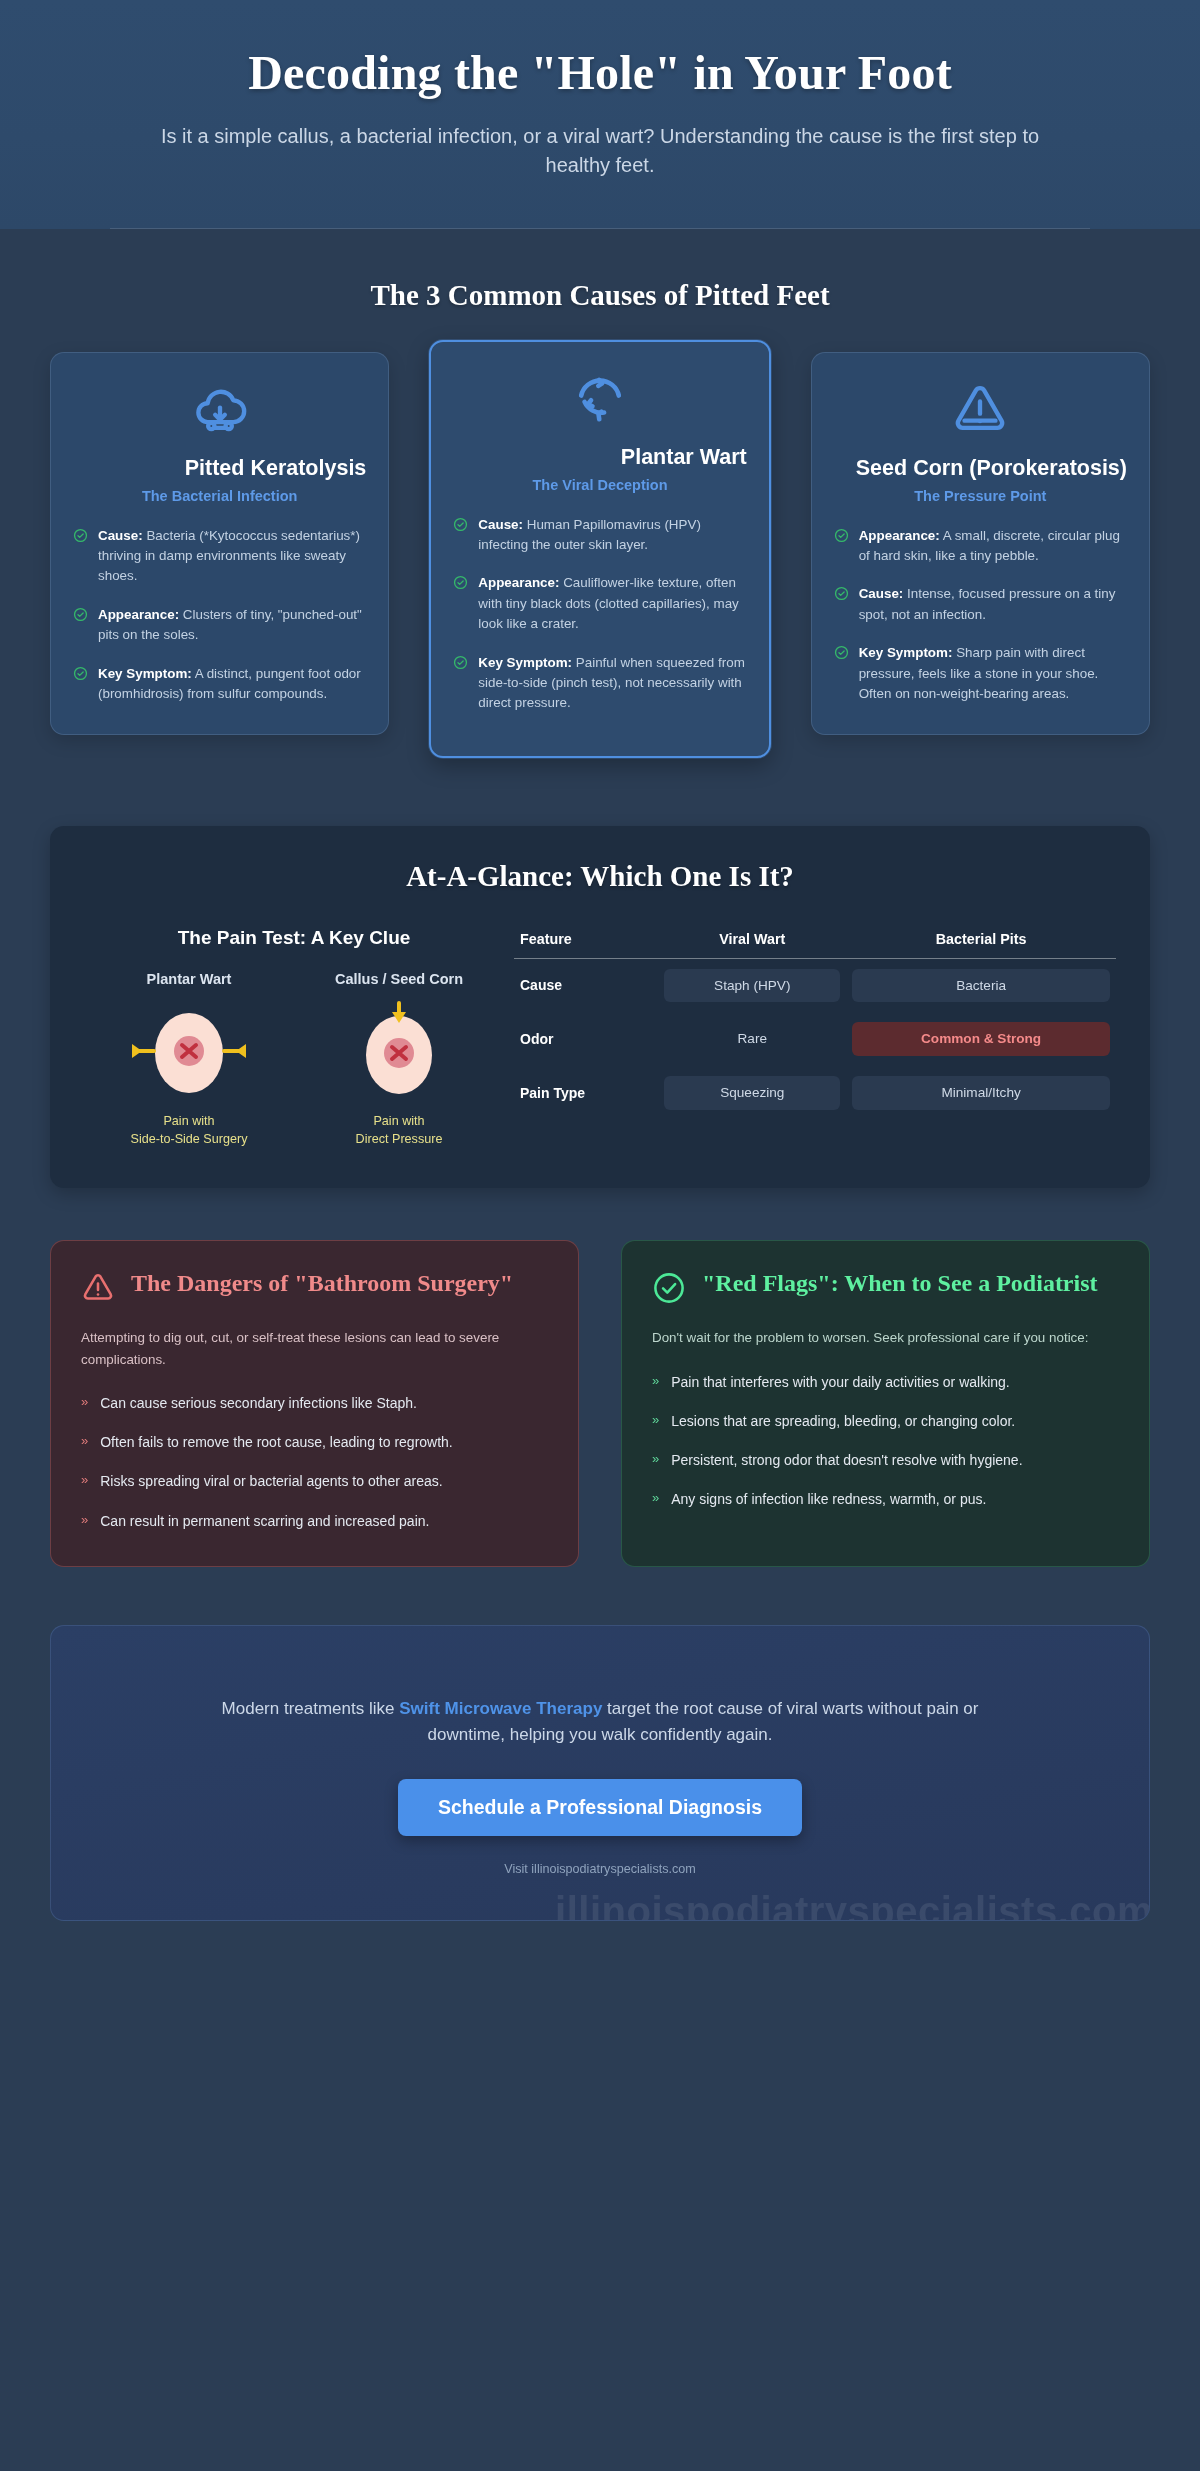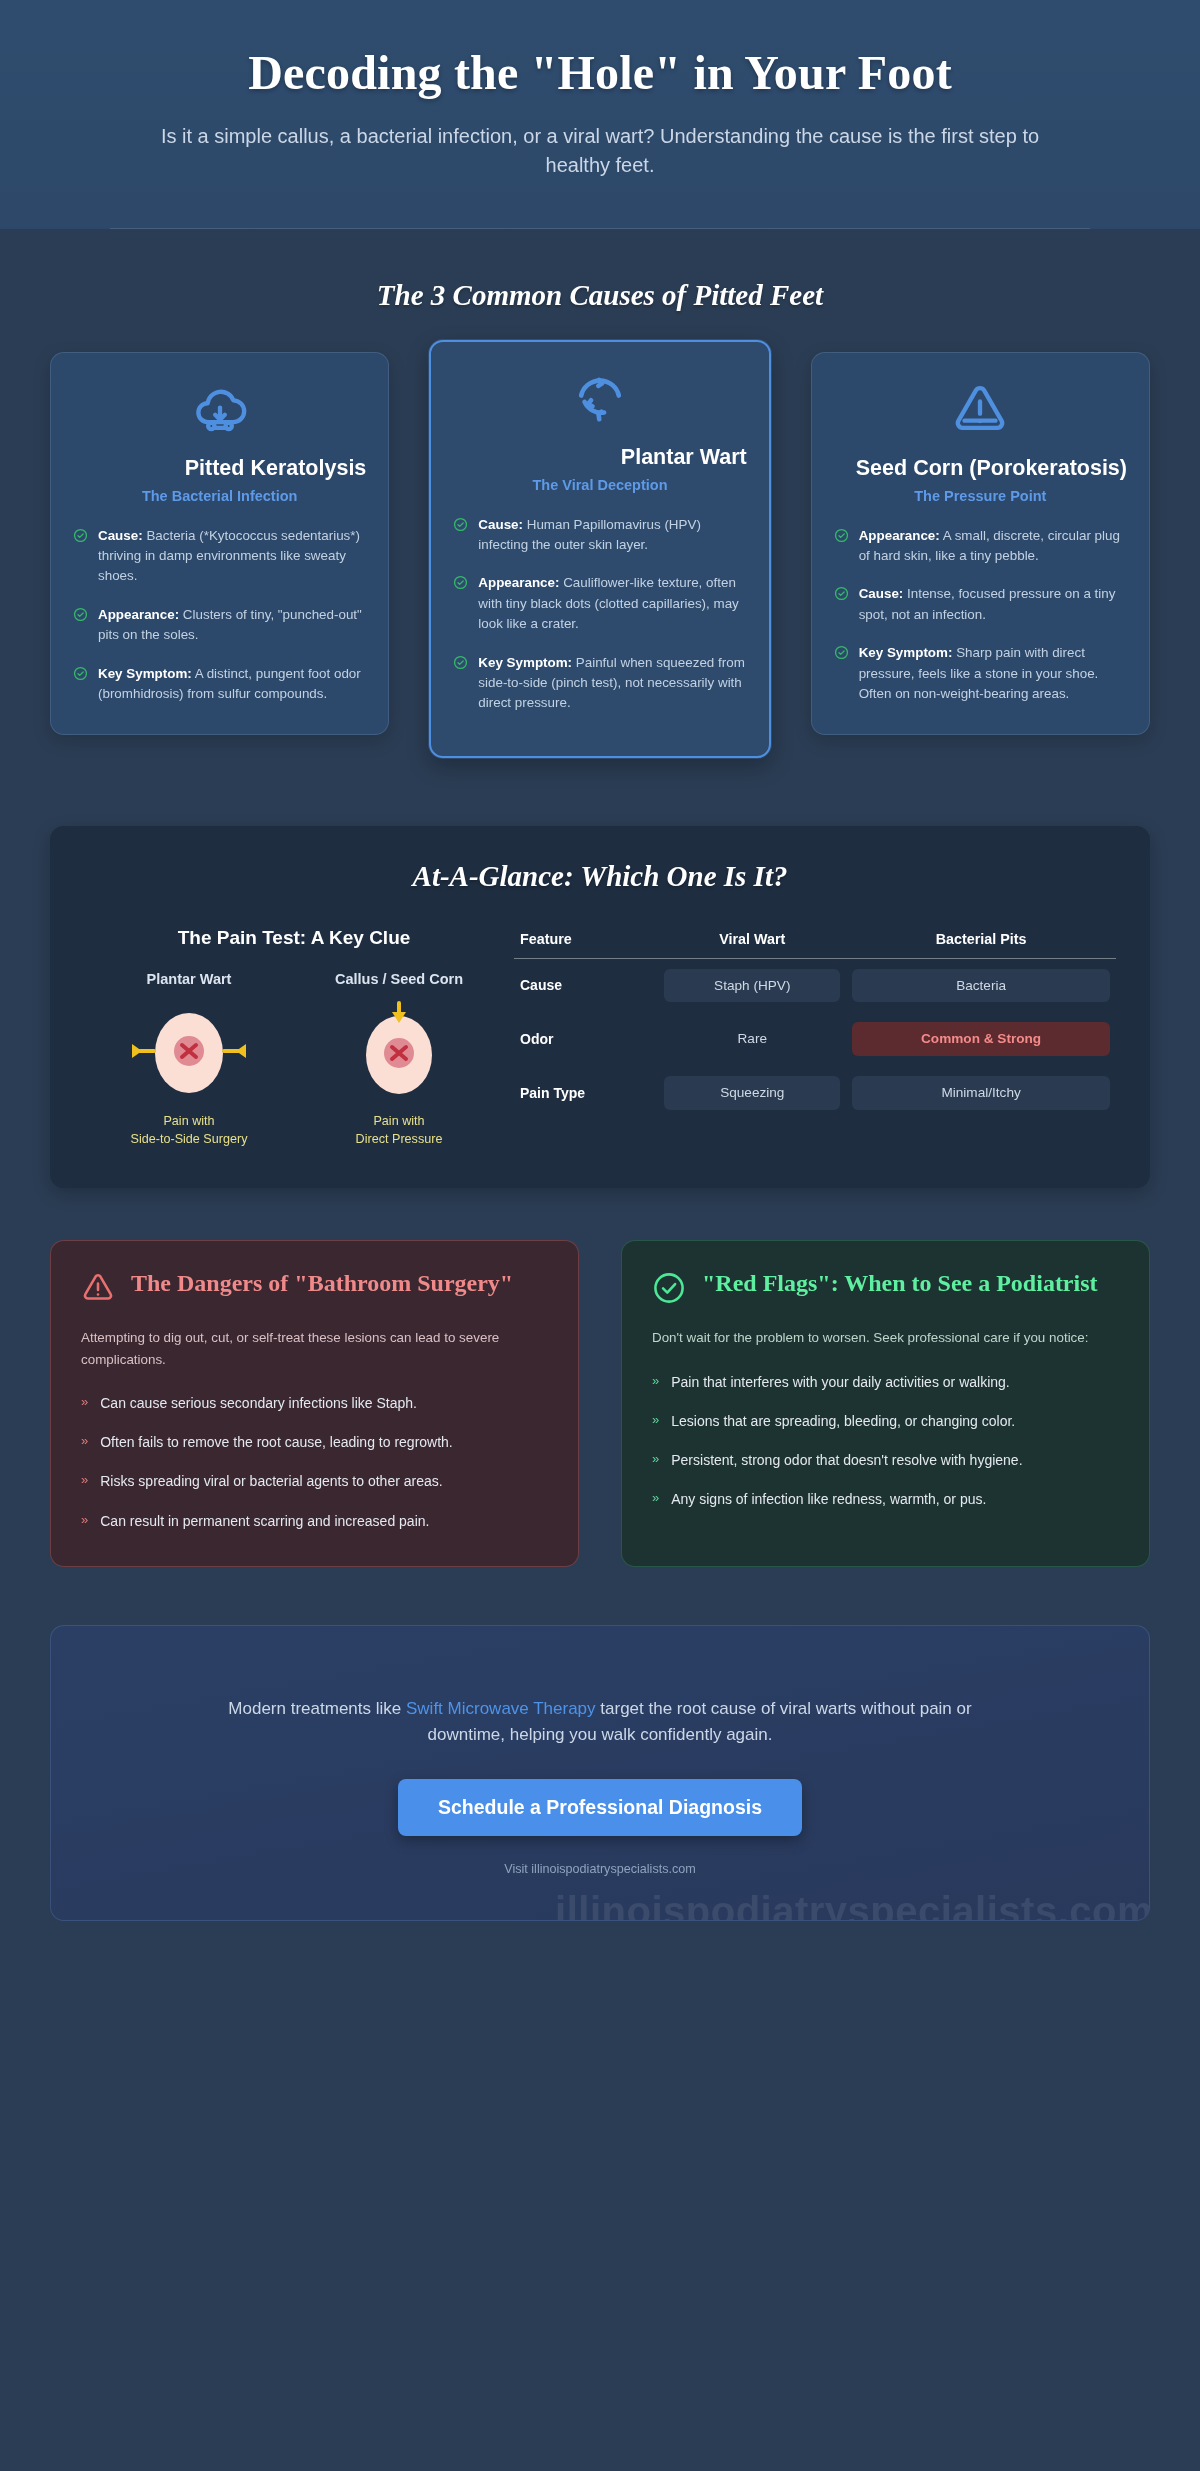--- a/index.html
+++ b/index.html
@@ -45,21 +45,20 @@
   }
 
   
   .section-title {
     font-family: "Liberation Serif", serif;
     font-weight: bold;
     font-size: 29px;
     color: #ffffff;
     text-align: center;
     text-shadow: 0 2px 3px rgba(0,0,0,.25);
-    font-style: italic;
   }
 
   
   .causes-wrap { padding: 0 50px; }
   .causes-head { padding-top: 50px; padding-bottom: 40px; }
   .causes-row {
     display: flex;
     gap: 40px;
     align-items: flex-start;
   }
@@ -253,21 +252,21 @@
     color: #ffffff;
     text-shadow: 0 2px 3px rgba(0,0,0,.28);
   }
   .cta-sub {
     margin: 20px auto 0 auto;
     max-width: 800px;
     font-size: 17px;
     line-height: 1.56;
     color: #ccd8e8;
   }
-  .cta-sub .hl { color: #4f93e8; font-weight: normal; }
+  .cta-sub .hl { color: #4f93e8; font-weight: bold; }
   .cta-btn {
     display: inline-block;
     margin-top: 30px;
     background: #4a90ea;
     color: #ffffff;
     font-size: 19.5px;
     font-weight: bold;
     padding: 17px 40px;
     border: none;
     border-radius: 8px;

